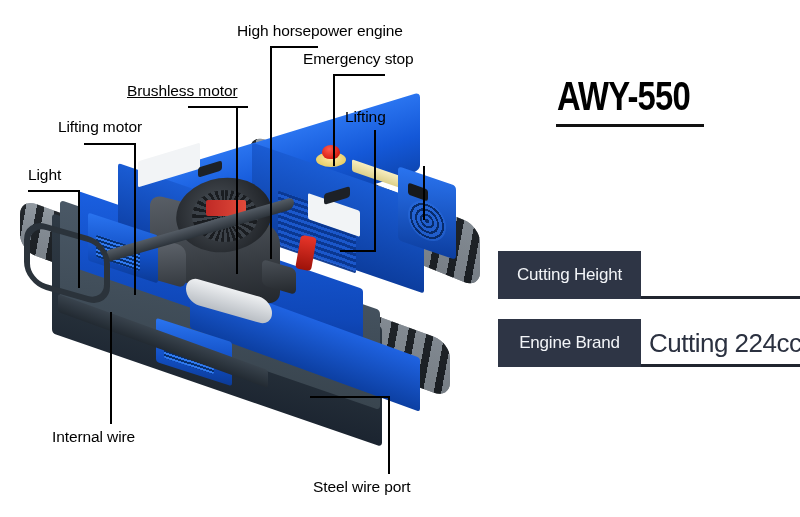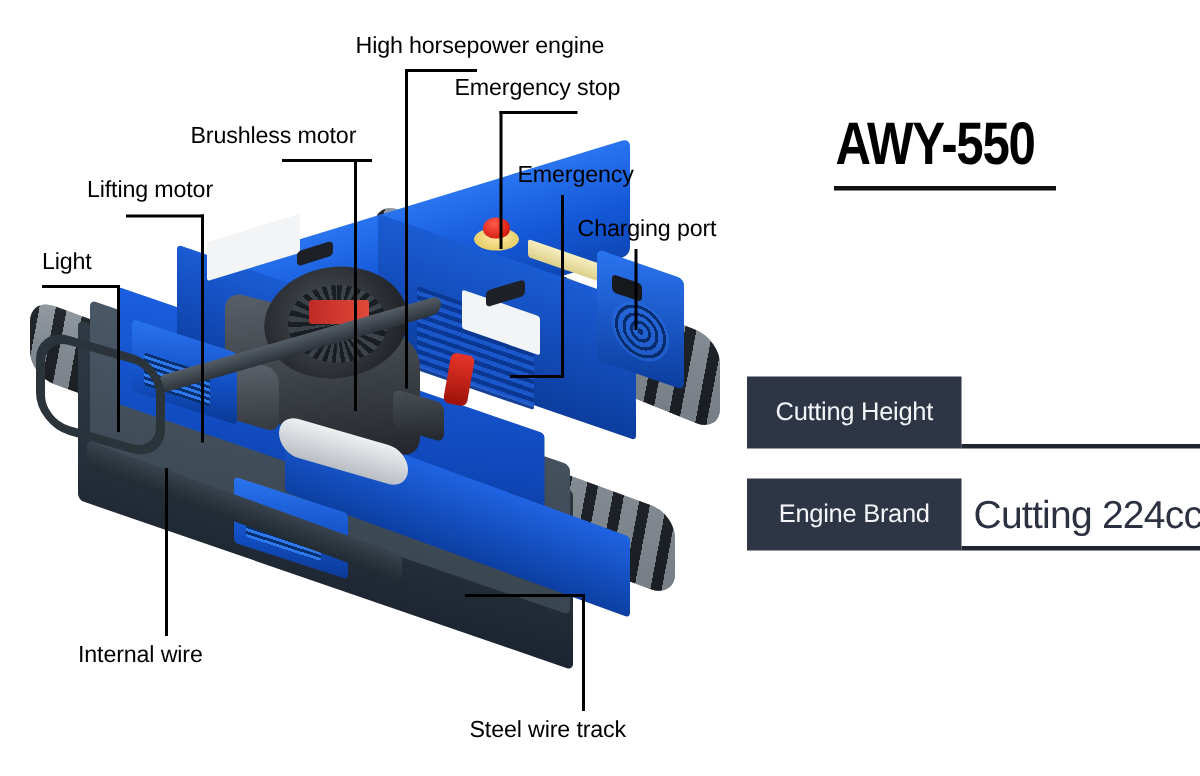--- a/index.html
+++ b/index.html
@@ -322,43 +322,42 @@
   </div>
 
   <div class="callout" style="left:237px; top:22px;">High horsepower engine</div>
   <div class="lead h" style="left:270px; top:46px; width:48px;"></div>
   <div class="lead v" style="left:270px; top:46px; height:213px;"></div>
 
   <div class="callout" style="left:303px; top:50px;">Emergency stop</div>
   <div class="lead h" style="left:333px; top:74px; width:52px;"></div>
   <div class="lead v" style="left:333px; top:74px; height:92px;"></div>
 
-  <div class="callout" style="left:127px; top:82px;">Brushless motor</div>
+  <div class="callout" style="left:127px; top:82px;text-decoration:underline;">Brushless motor</div>
   <div class="lead h" style="left:188px; top:106px; width:60px;"></div>
   <div class="lead v" style="left:236px; top:106px; height:168px;"></div>
 
-  <div class="callout" style="left:345px; top:108px;">Emergency</div>
+  <div class="callout" style="left:345px; top:108px;">Lifting</div>
   <div class="lead v" style="left:374px; top:130px; height:122px;"></div>
   <div class="lead h" style="left:340px; top:250px; width:36px;"></div>
 
   <div class="callout" style="left:58px; top:118px;">Lifting motor</div>
   <div class="lead h" style="left:84px; top:143px; width:52px;"></div>
   <div class="lead v" style="left:134px; top:143px; height:152px;"></div>
 
-  <div class="callout" style="left:385px; top:144px;">Charging port</div>
   <div class="lead v" style="left:423px; top:166px; height:54px;"></div>
 
   <div class="callout" style="left:28px; top:166px;">Light</div>
   <div class="lead h" style="left:28px; top:190px; width:52px;"></div>
   <div class="lead v" style="left:78px; top:190px; height:98px;"></div>
 
   <div class="callout" style="left:52px; top:428px;">Internal wire</div>
   <div class="lead v" style="left:110px; top:312px; height:112px;"></div>
 
-  <div class="callout" style="left:313px; top:478px;">Steel wire track</div>
+  <div class="callout" style="left:313px; top:478px;">Steel wire port</div>
   <div class="lead h" style="left:310px; top:396px; width:80px;"></div>
   <div class="lead v" style="left:388px; top:396px; height:78px;"></div>
 
   <div id="panel">
 
     <div id="title">AWY-550</div>
     <div id="title-rule"></div>
 
 
     <div class="spec-row" style="top:251px; width:316px;">

